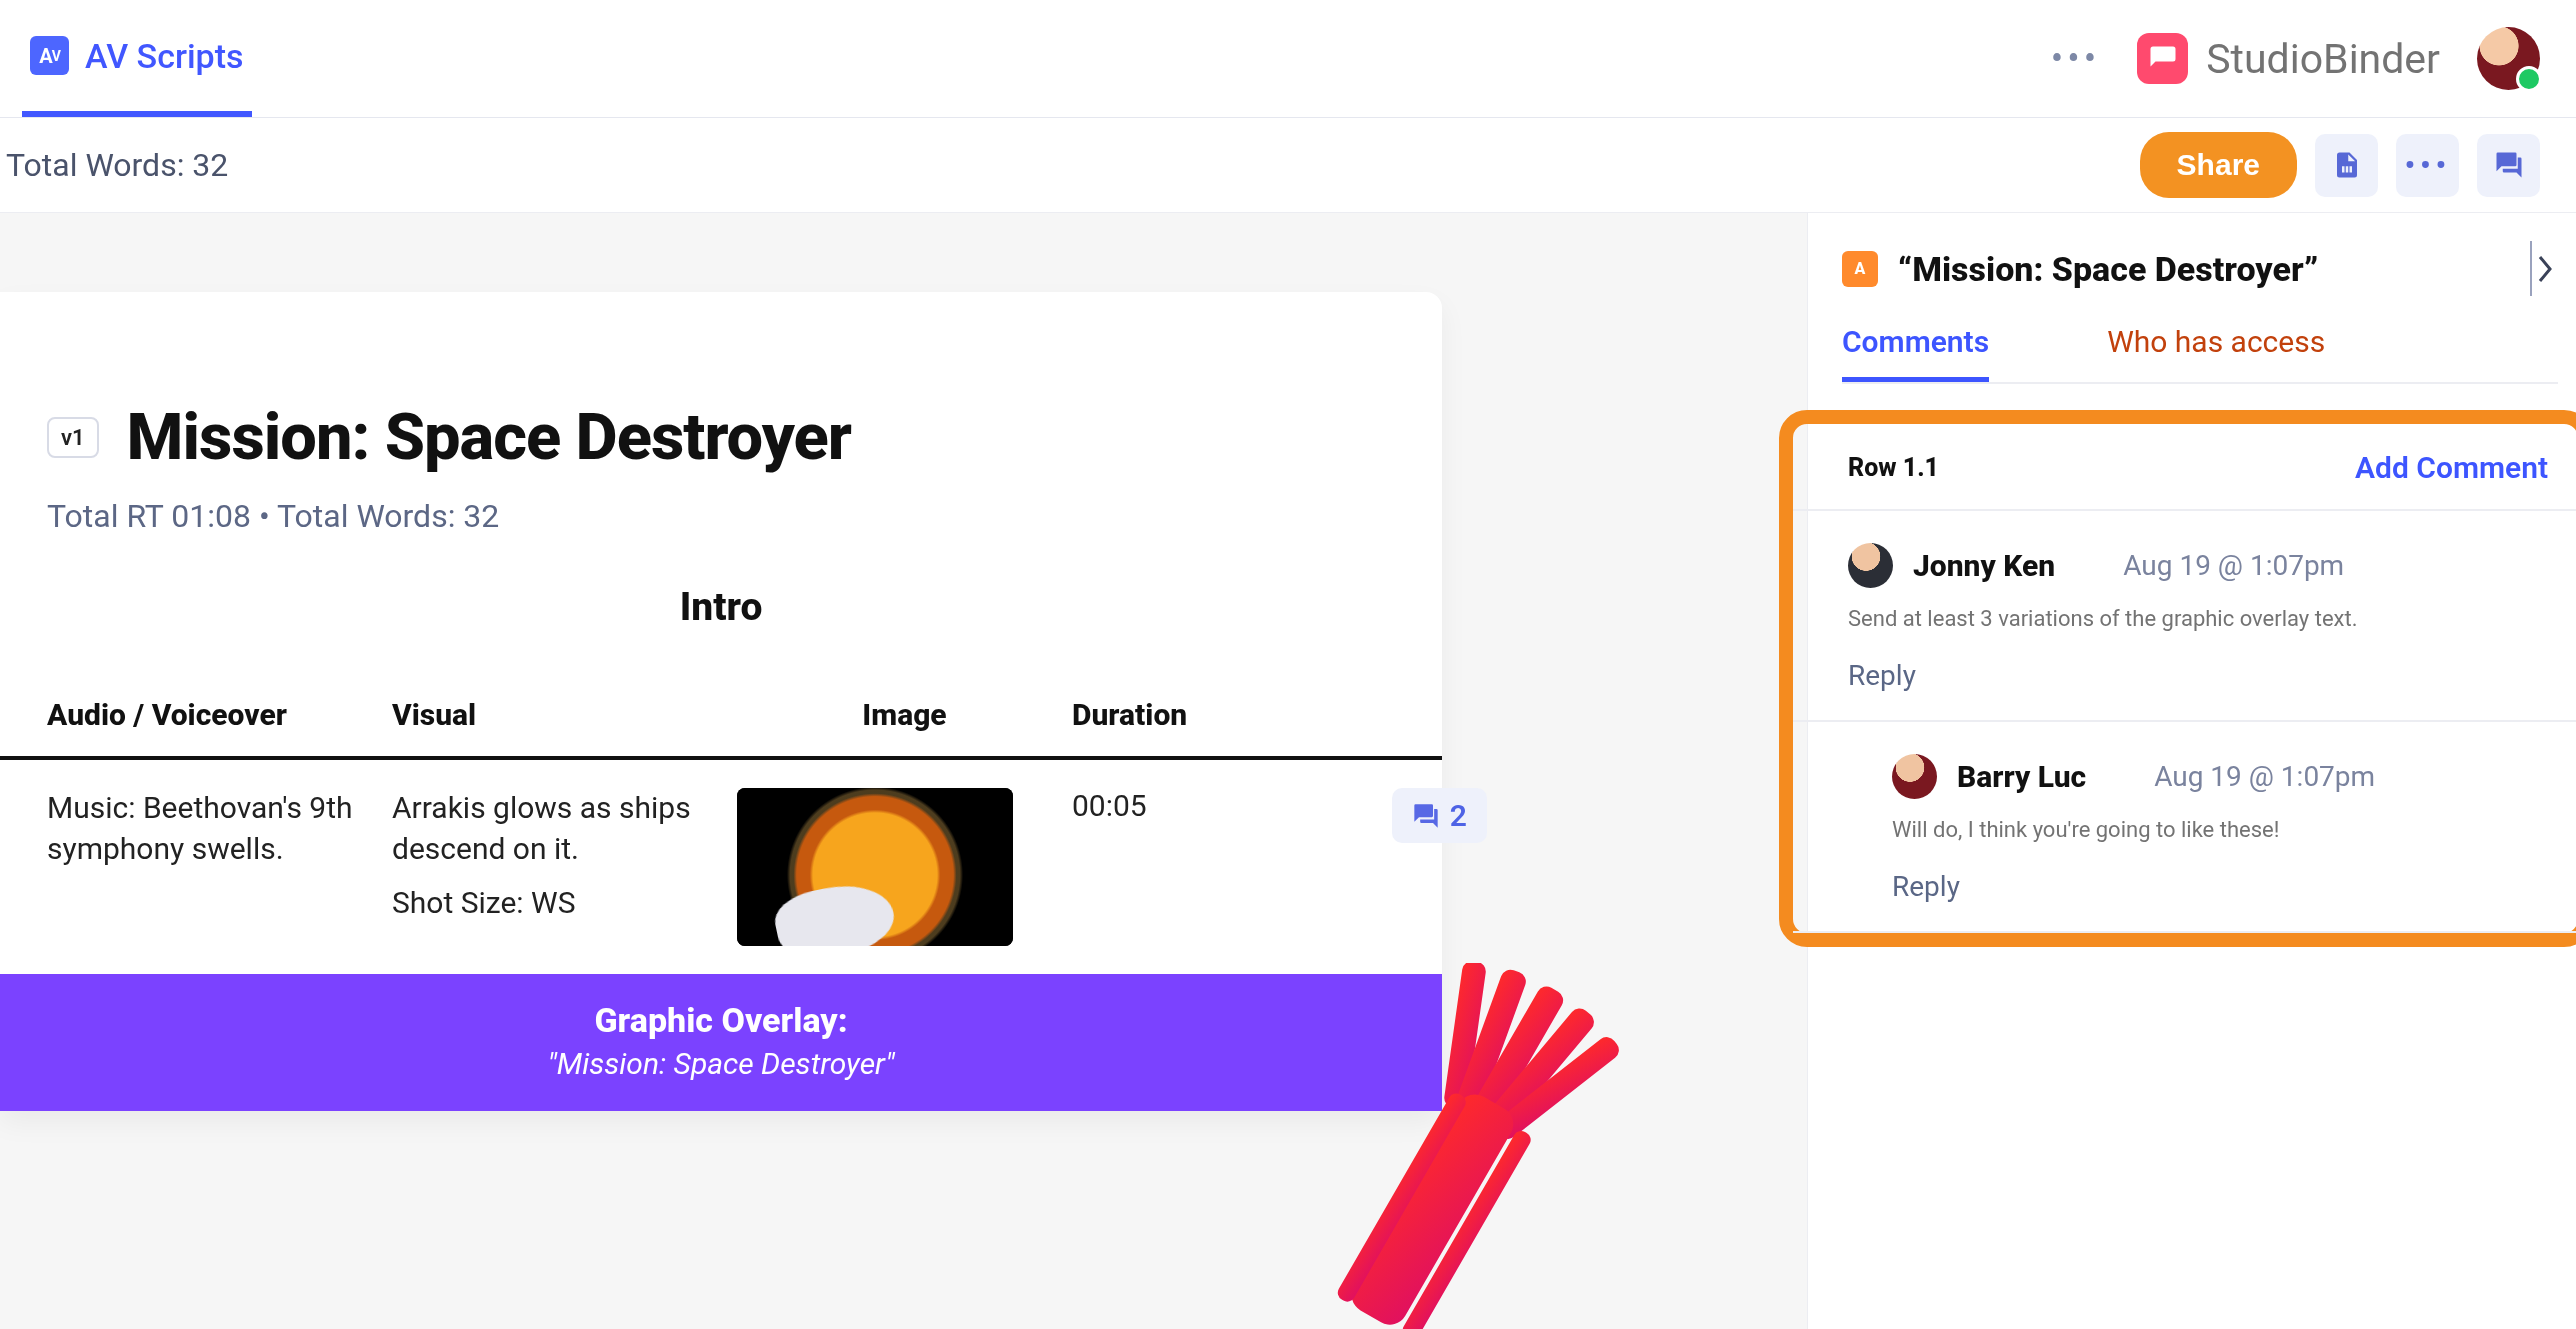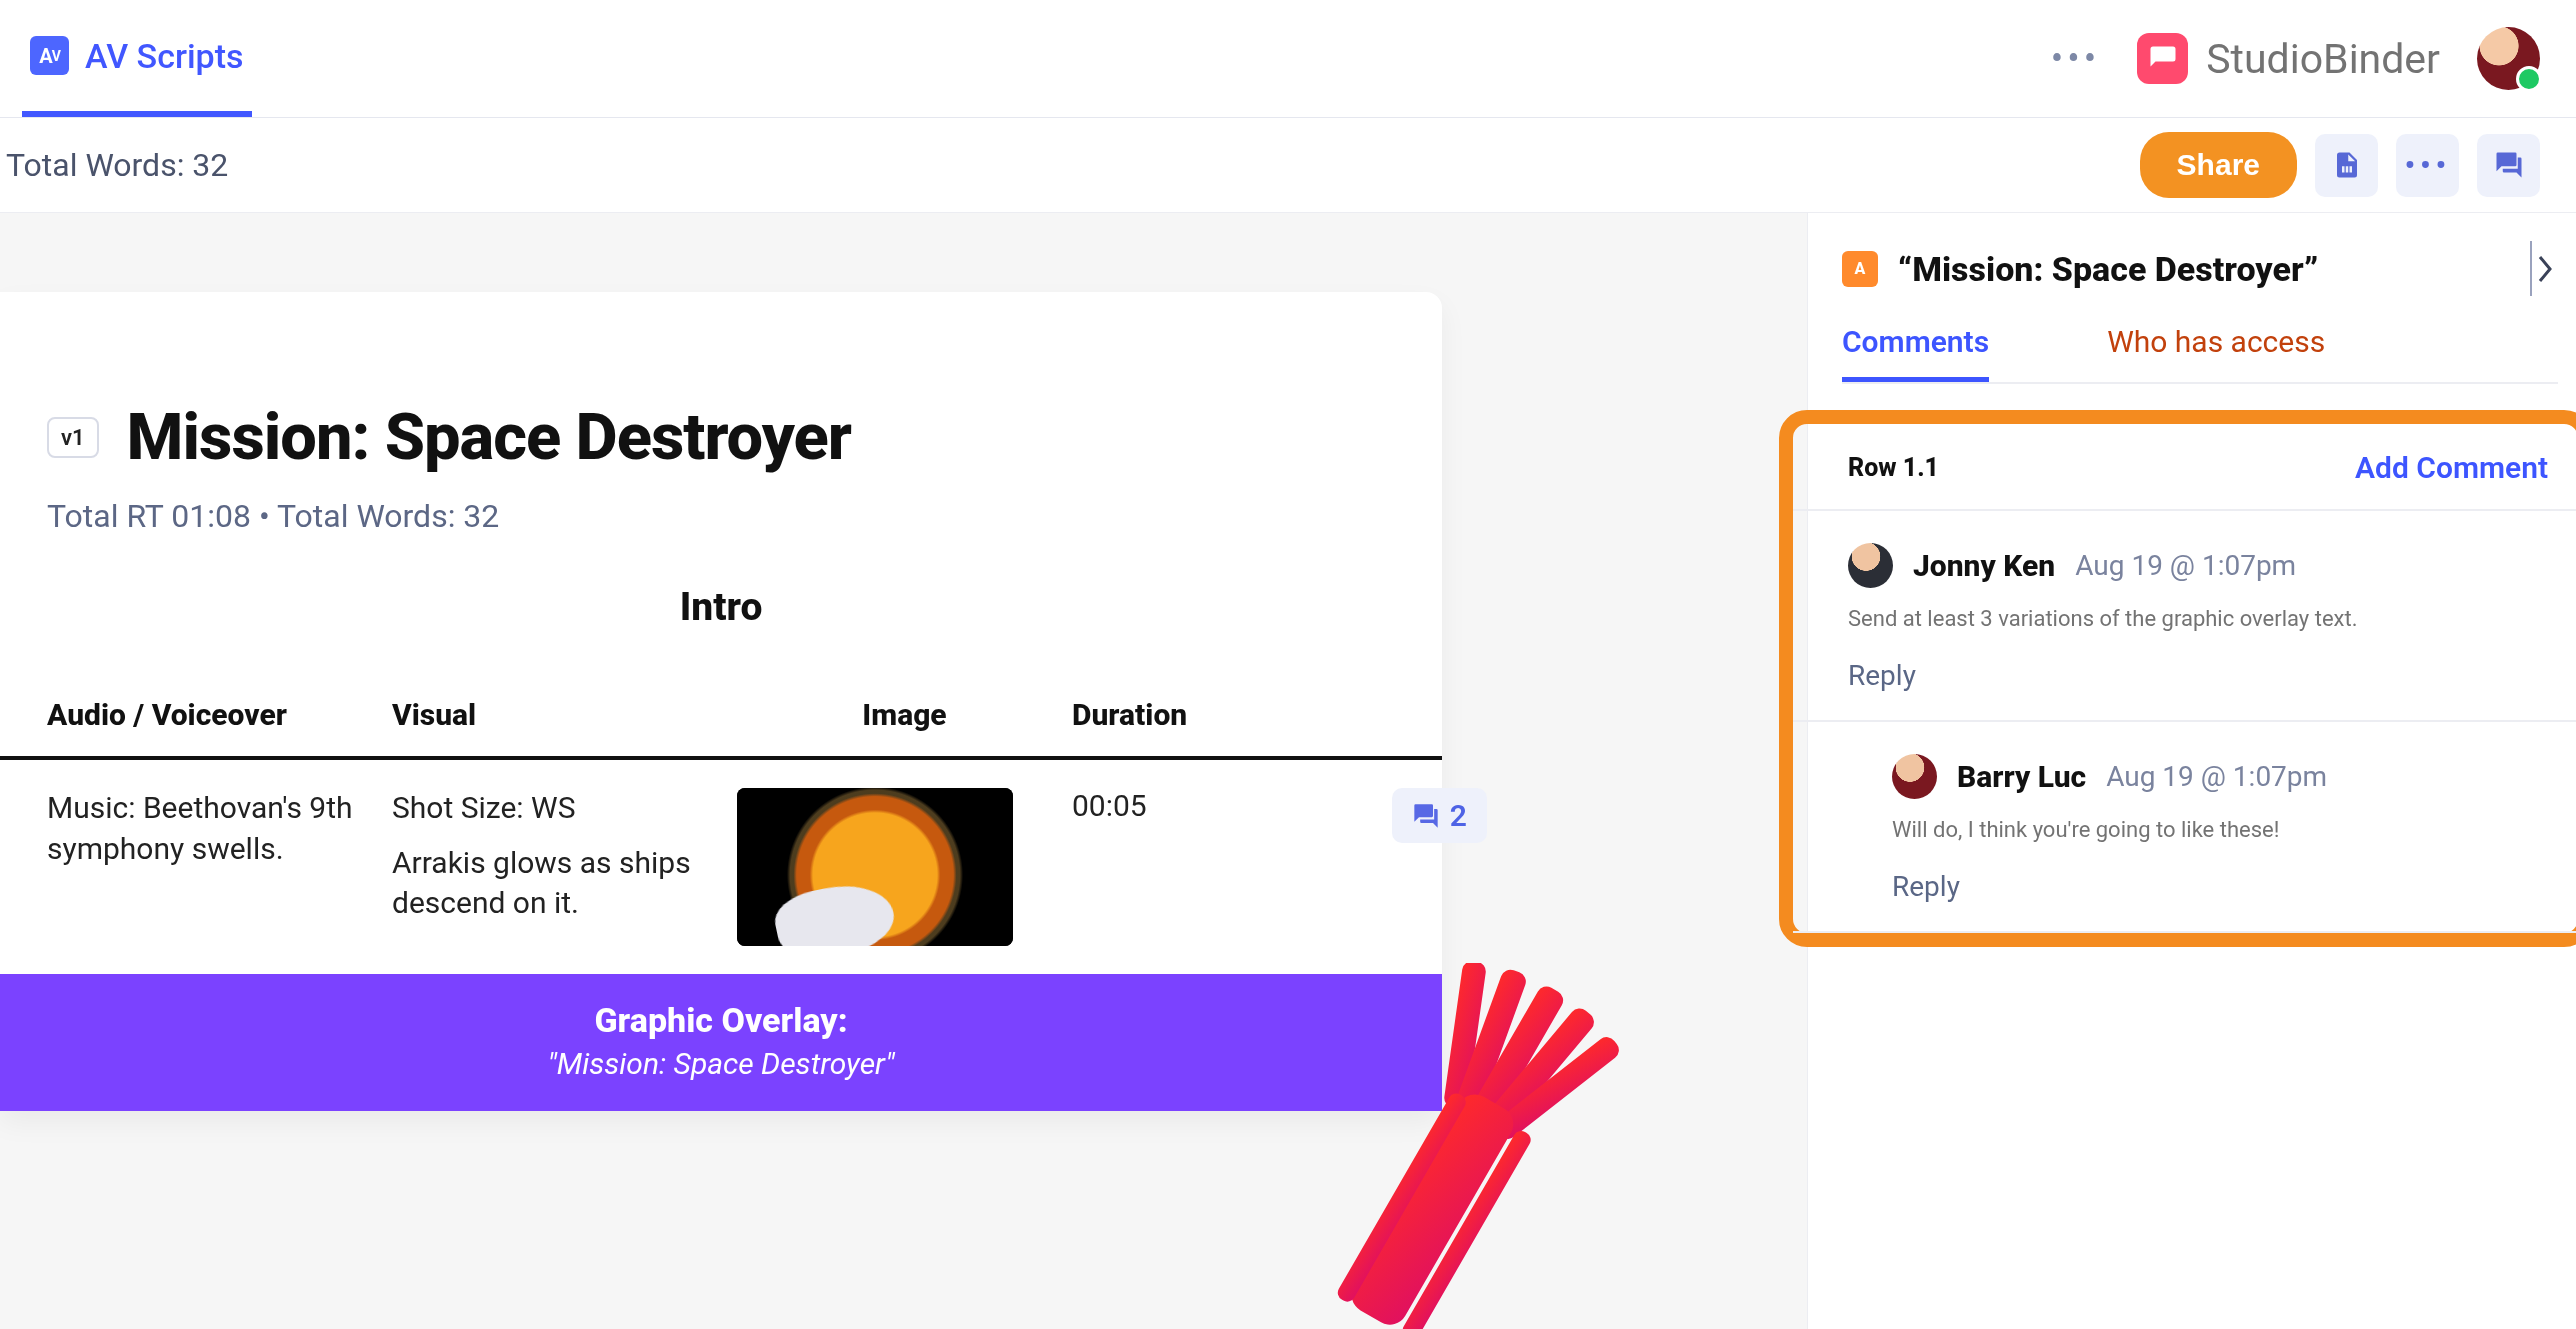--- a/index.html
+++ b/index.html
@@ -279,21 +279,21 @@
   }
   .comment.reply-level{ padding-left: 99px; }
   .c-top{ display:flex; align-items:center; gap:20px; }
   .c-avatar{
     width:45px; height:45px; border-radius:50%;
     background: radial-gradient(circle at 40% 30%, #f0c4a1 0 34%, transparent 35%), #2b2e36;
     flex:0 0 auto;
   }
   .c-avatar.b { background: radial-gradient(circle at 40% 30%, #f0c4a1 0 34%, transparent 35%), #7a1820; }
   .c-name{ font-size:30px; font-weight:800; color:#111; }
-  .c-time{ font-size:28px; color:#7a839e; }
+  .c-time{ font-size:28px; color:#7a839e;margin-left:48px; }
   .c-body{ font-size:22px; color:#737373; margin-top:16px; line-height:1.4; }
   .c-reply{ font-size:28px; color:#5a6786; margin-top:24px; cursor:pointer; }
 
 </style>
 </head>
 <body>
 
 <div class="topnav">
   <div class="nav-tab">
     <span class="glyph">A<span style="font-size:14px;vertical-align:super">V</span></span>
@@ -351,22 +351,22 @@
         <div style="text-align:center">Image</div>
         <div>Duration</div>
         <div></div>
       </div>
 
       <div class="tbl-row">
         <div class="cell">
           <p>Music: Beethovan's 9th symphony swells.</p>
         </div>
         <div class="cell">
+          <p>Arrakis glows as ships descend on it.</p>
           <p>Shot Size: WS</p>
-          <p>Arrakis glows as ships descend on it.</p>
         </div>
         <div class="cell">
           <div class="thumb"></div>
         </div>
         <div class="cell dur-cell">00:05</div>
         <div class="cell" style="text-align:right">
           <span class="comment-badge">
             <svg viewBox="0 0 24 24">
                 <path d="M21 6h-2v9H7v2a1 1 0 0 0 1 1h10l4 4V7a1 1 0 0 0-1-1zM17 2H3a1 1 0 0 0-1 1v14l4-4h11a1 1 0 0 0 1-1V3a1 1 0 0 0-1-1z"></path>
               </svg>

